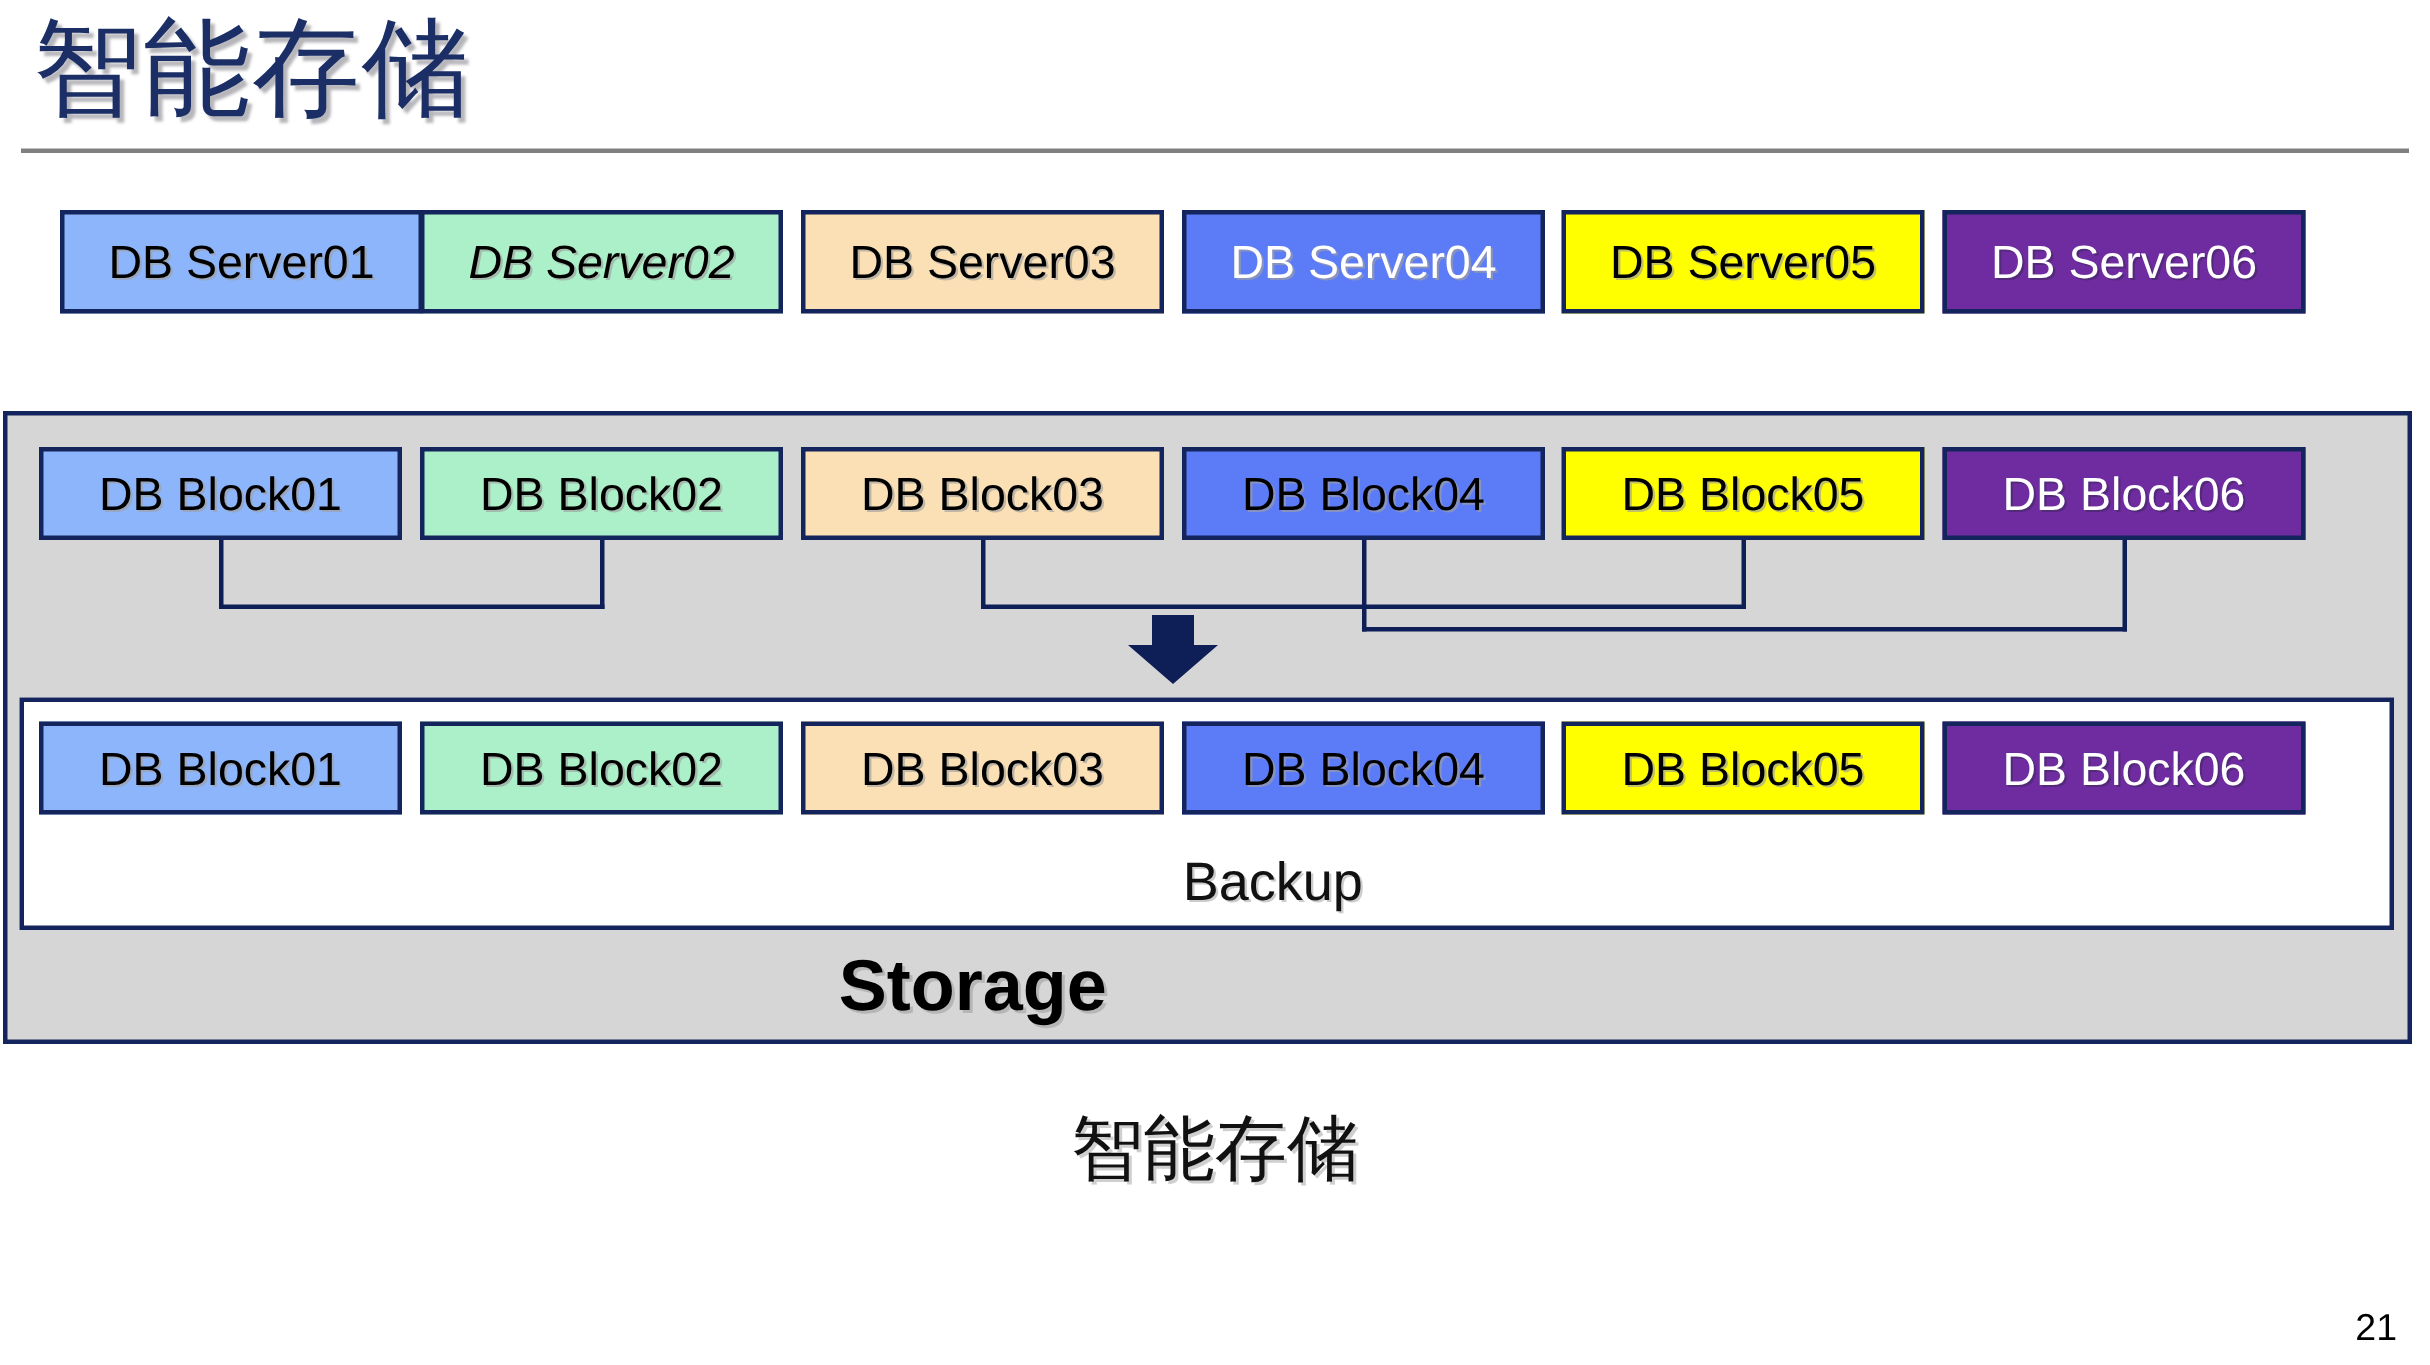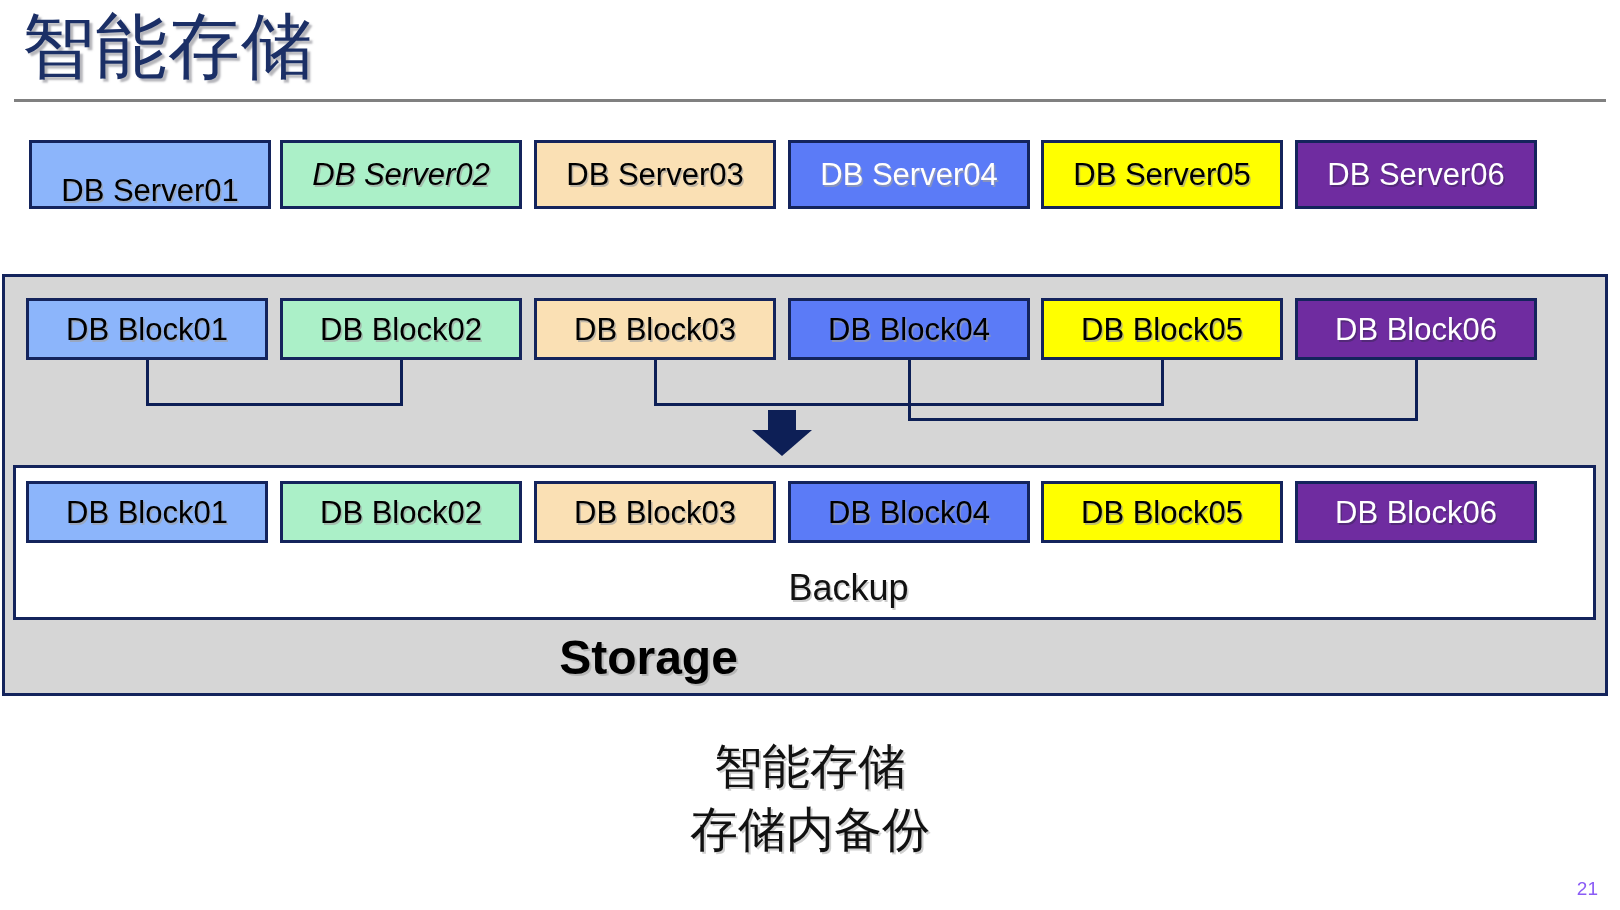--- a/index.html
+++ b/index.html
@@ -173,35 +173,35 @@
     line-height: 63px;
     color: #111111;
     text-shadow: 2px 2px 0 rgba(175,175,175,0.6);
   }
 
   
   #page-number {
     position: absolute;
     right: 22px;
     bottom: 10px;
-    font-size: 19px;
-    color: #8b5cf6;
+    font-size: 25px;
+    color: #000000;
     margin-top: 32px;
   }
 </style>
 </head>
 <body>
 
 <div id="slide-title">智能存储</div>
 <div id="title-rule"></div>
 
 <div id="storage-frame"></div>
 
 <div id="server-row">
-    <div class="node" style="left: 29px; width: 242px; background: rgb(140, 181, 251); color: rgb(0, 0, 0); border-color: rgb(20, 36, 92); align-items: flex-end;">
+    <div class="node" style="left: 40px; width: 242px; background: rgb(140, 181, 251); color: rgb(0, 0, 0); border-color: rgb(20, 36, 92);">
       <span>DB Server01</span>
     </div>
     <div class="node" style="left: 280px; width: 242px; background: rgb(171, 240, 200); color: rgb(0, 0, 0); border-color: rgb(20, 36, 92); font-style: italic;">
       <span>DB Server02</span>
     </div>
     <div class="node" style="left: 534px; width: 242px; background: rgb(250, 224, 180); color: rgb(0, 0, 0); border-color: rgb(20, 36, 92);">
       <span>DB Server03</span>
     </div>
     <div class="node" style="left: 788px; width: 242px; background: rgb(91, 123, 247); color: #ffffff; border-color: rgb(20, 36, 92);">
       <span>DB Server04</span>
@@ -274,16 +274,15 @@
     <div class="node light-text" style="left: 1295px; width: 242px; background: rgb(111, 44, 160); color: rgb(255, 255, 255); border-color: rgb(20, 36, 92);">
       <span>DB Block06</span>
     </div>
   </div>
 <div id="backup-label">Backup</div>
 
 <div id="storage-label">Storage</div>
 
 <div id="caption-block">
   <div>智能存储</div>
-  <div>存储内备份</div>
 </div>
 
 <div id="page-number">21</div>
 
 </body></html>

